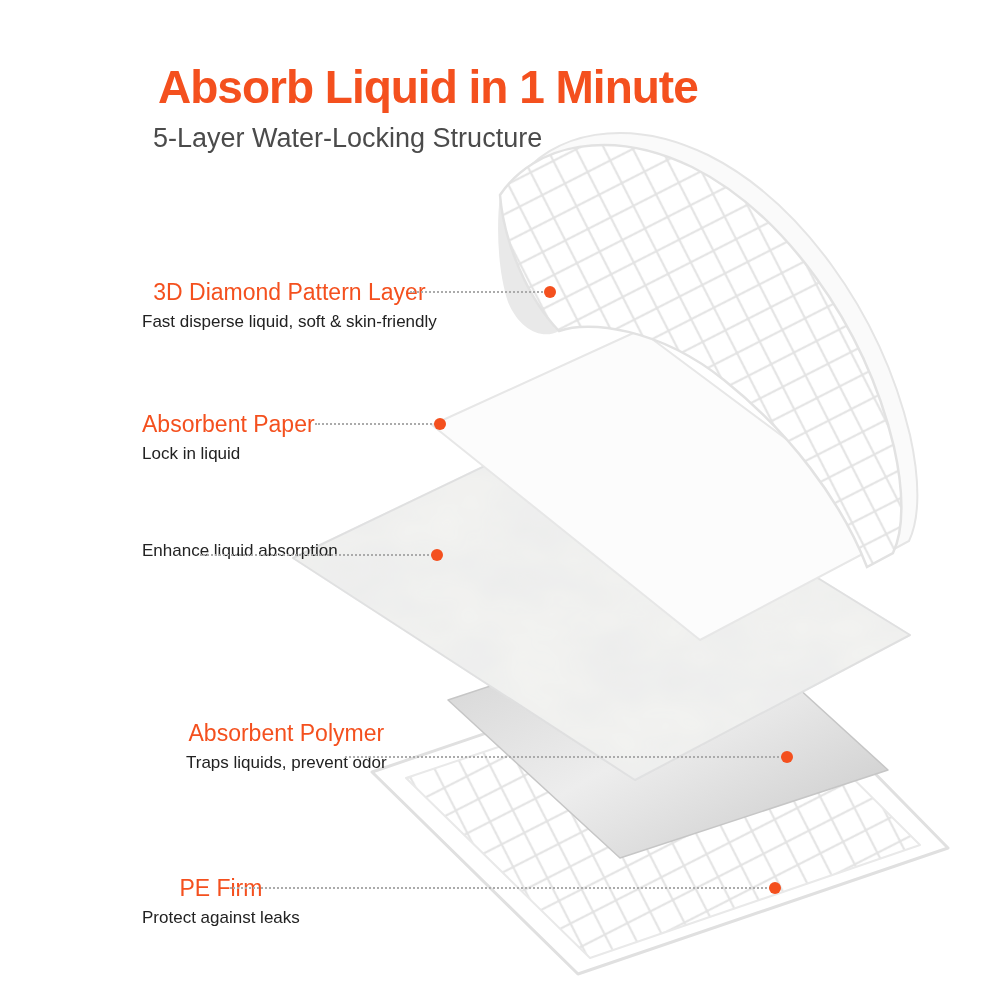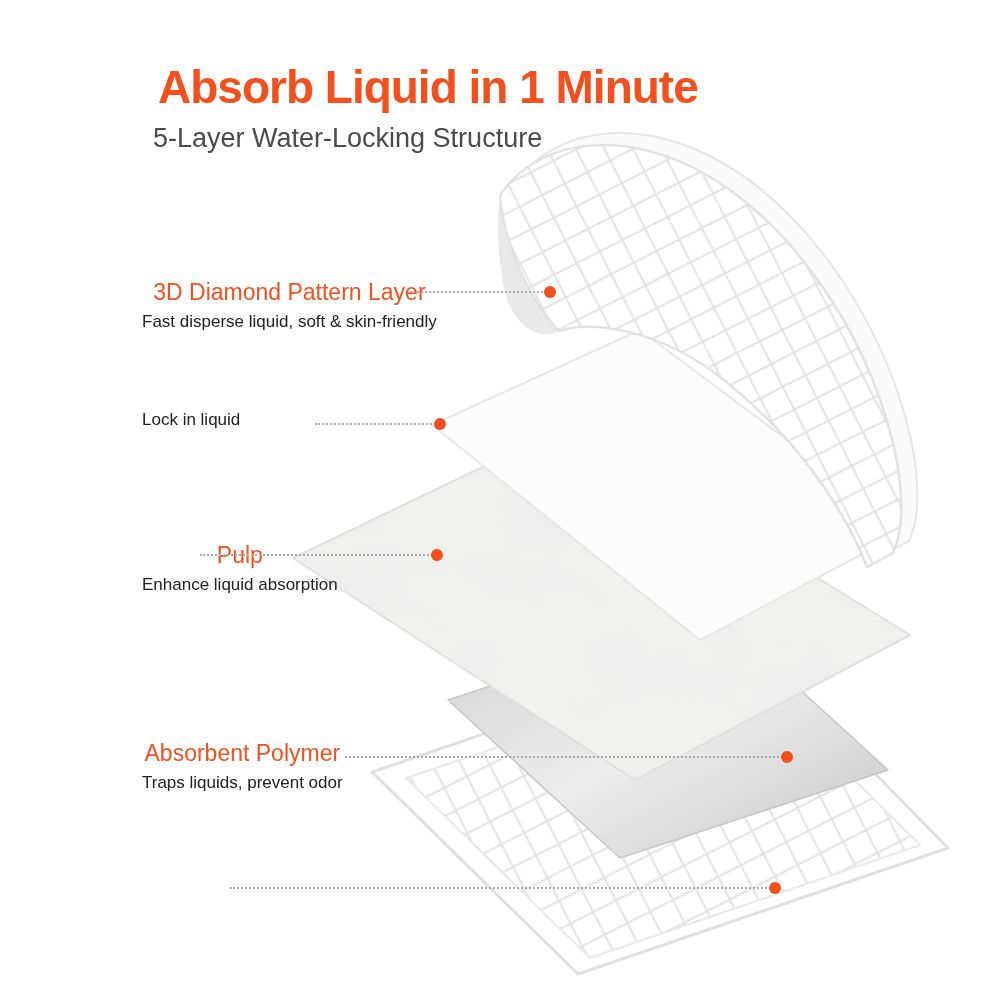--- a/index.html
+++ b/index.html
@@ -26,21 +26,21 @@
   .label-block{position:absolute;left:142px;}
   .layer-title{
     font-size:23px;font-weight:500;line-height:26px;
     color:var(--accent,#F4501E);
     margin:0 0 8px 0;white-space:nowrap;text-align:center;
   }
   .layer-desc{
     font-size:17px;font-weight:400;line-height:18px;
     color:var(--text,#222222);white-space:nowrap;
   }
-  .lb-0{top:279px;} .lb-1{top:411px;} .lb-2{top:542px;} .lb-3{top:740px;} .lb-4{top:875px;}
+  .lb-0{top:279px;} .lb-1{top:411px;} .lb-2{top:542px;} .lb-3{top:720px;margin-left:44px;} .lb-4{top:875px;}
   .leader{
     position:absolute;height:0;
     border-top:2px dotted var(--leader,#ababab);
   }
   .leader .dot{
     position:absolute;right:-6px;top:-7px;
     width:12px;height:12px;border-radius:50%;
     background:var(--accent,#F4501E);
   }
   .leader-0{left:410px;top:291px;width:140px;}
@@ -107,39 +107,43 @@
 
   <div class="label-block lb-0">
     <div class="layer-title">3D Diamond Pattern Layer</div>
     <div class="layer-desc">Fast disperse liquid, soft &amp; skin-friendly</div>
   </div>
   <div class="leader leader-0">
     <span class="dot"></span>
   </div>
 
   <div class="label-block lb-1">
+    <div class="layer-title">Absorbent Paper</div>
     <div class="layer-desc">Lock in liquid</div>
   </div>
   <div class="leader leader-1">
     <span class="dot"></span>
   </div>
 
   <div class="label-block lb-2">
-    <div class="layer-title">Pulp</div>
     <div class="layer-desc">Enhance liquid absorption</div>
   </div>
   <div class="leader leader-2">
     <span class="dot"></span>
   </div>
 
   <div class="label-block lb-3">
     <div class="layer-title">Absorbent Polymer</div>
     <div class="layer-desc">Traps liquids,  prevent odor</div>
   </div>
   <div class="leader leader-3">
     <span class="dot"></span>
   </div>
 
+  <div class="label-block lb-4">
+    <div class="layer-title">PE Firm</div>
+    <div class="layer-desc">Protect against leaks</div>
+  </div>
   <div class="leader leader-4">
     <span class="dot"></span>
   </div>
 
 </div>
 
 </body></html>

